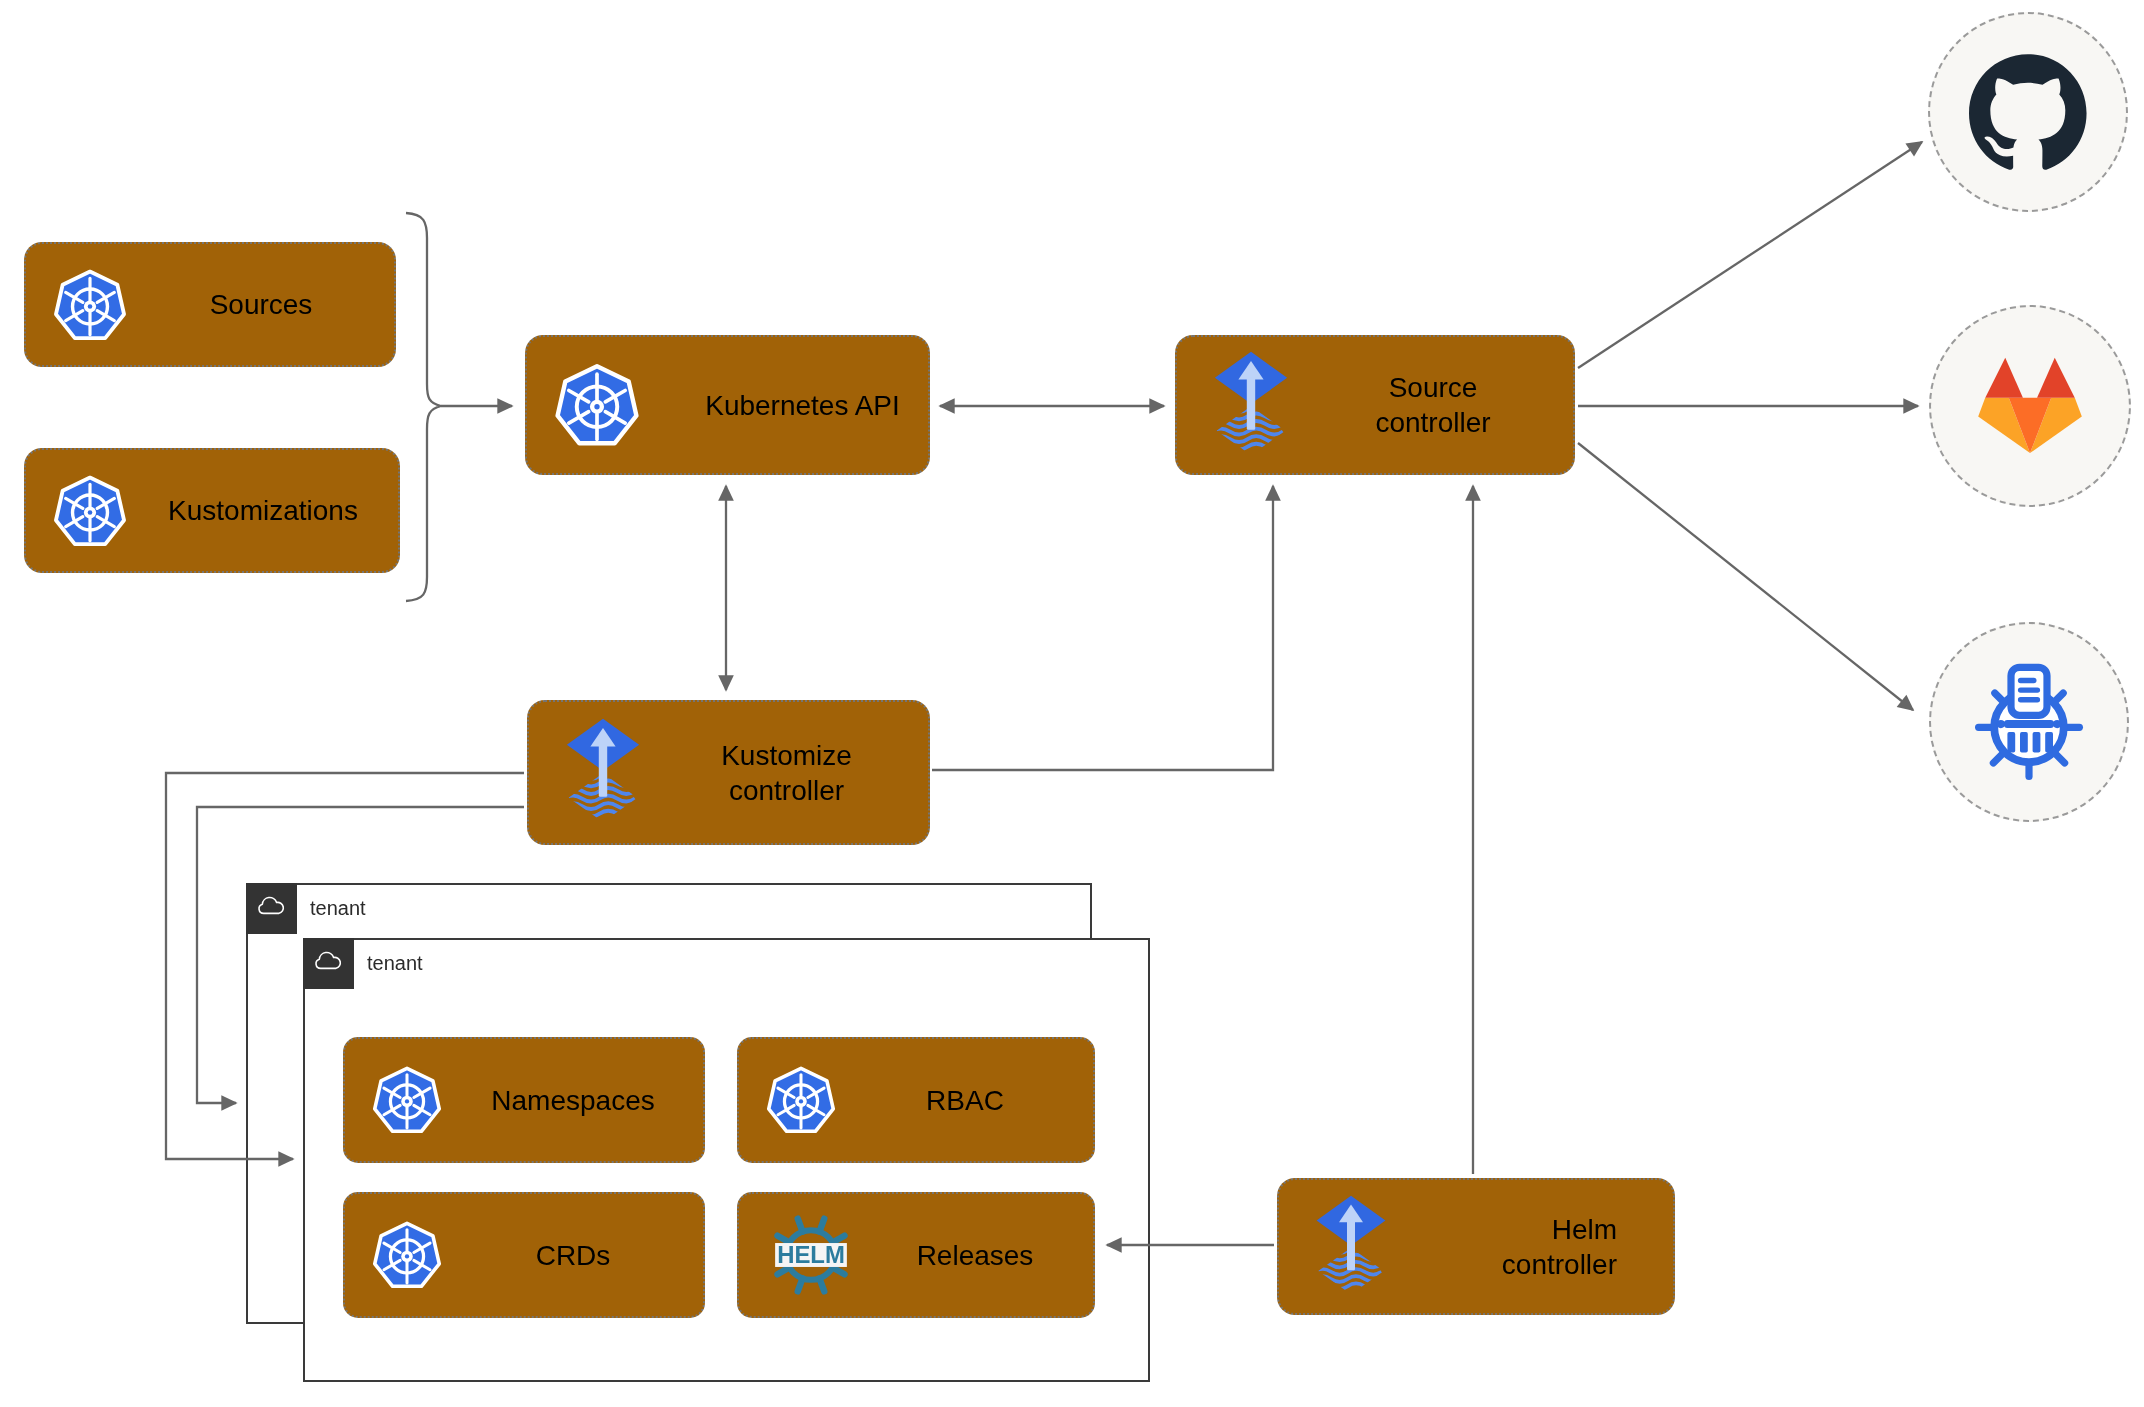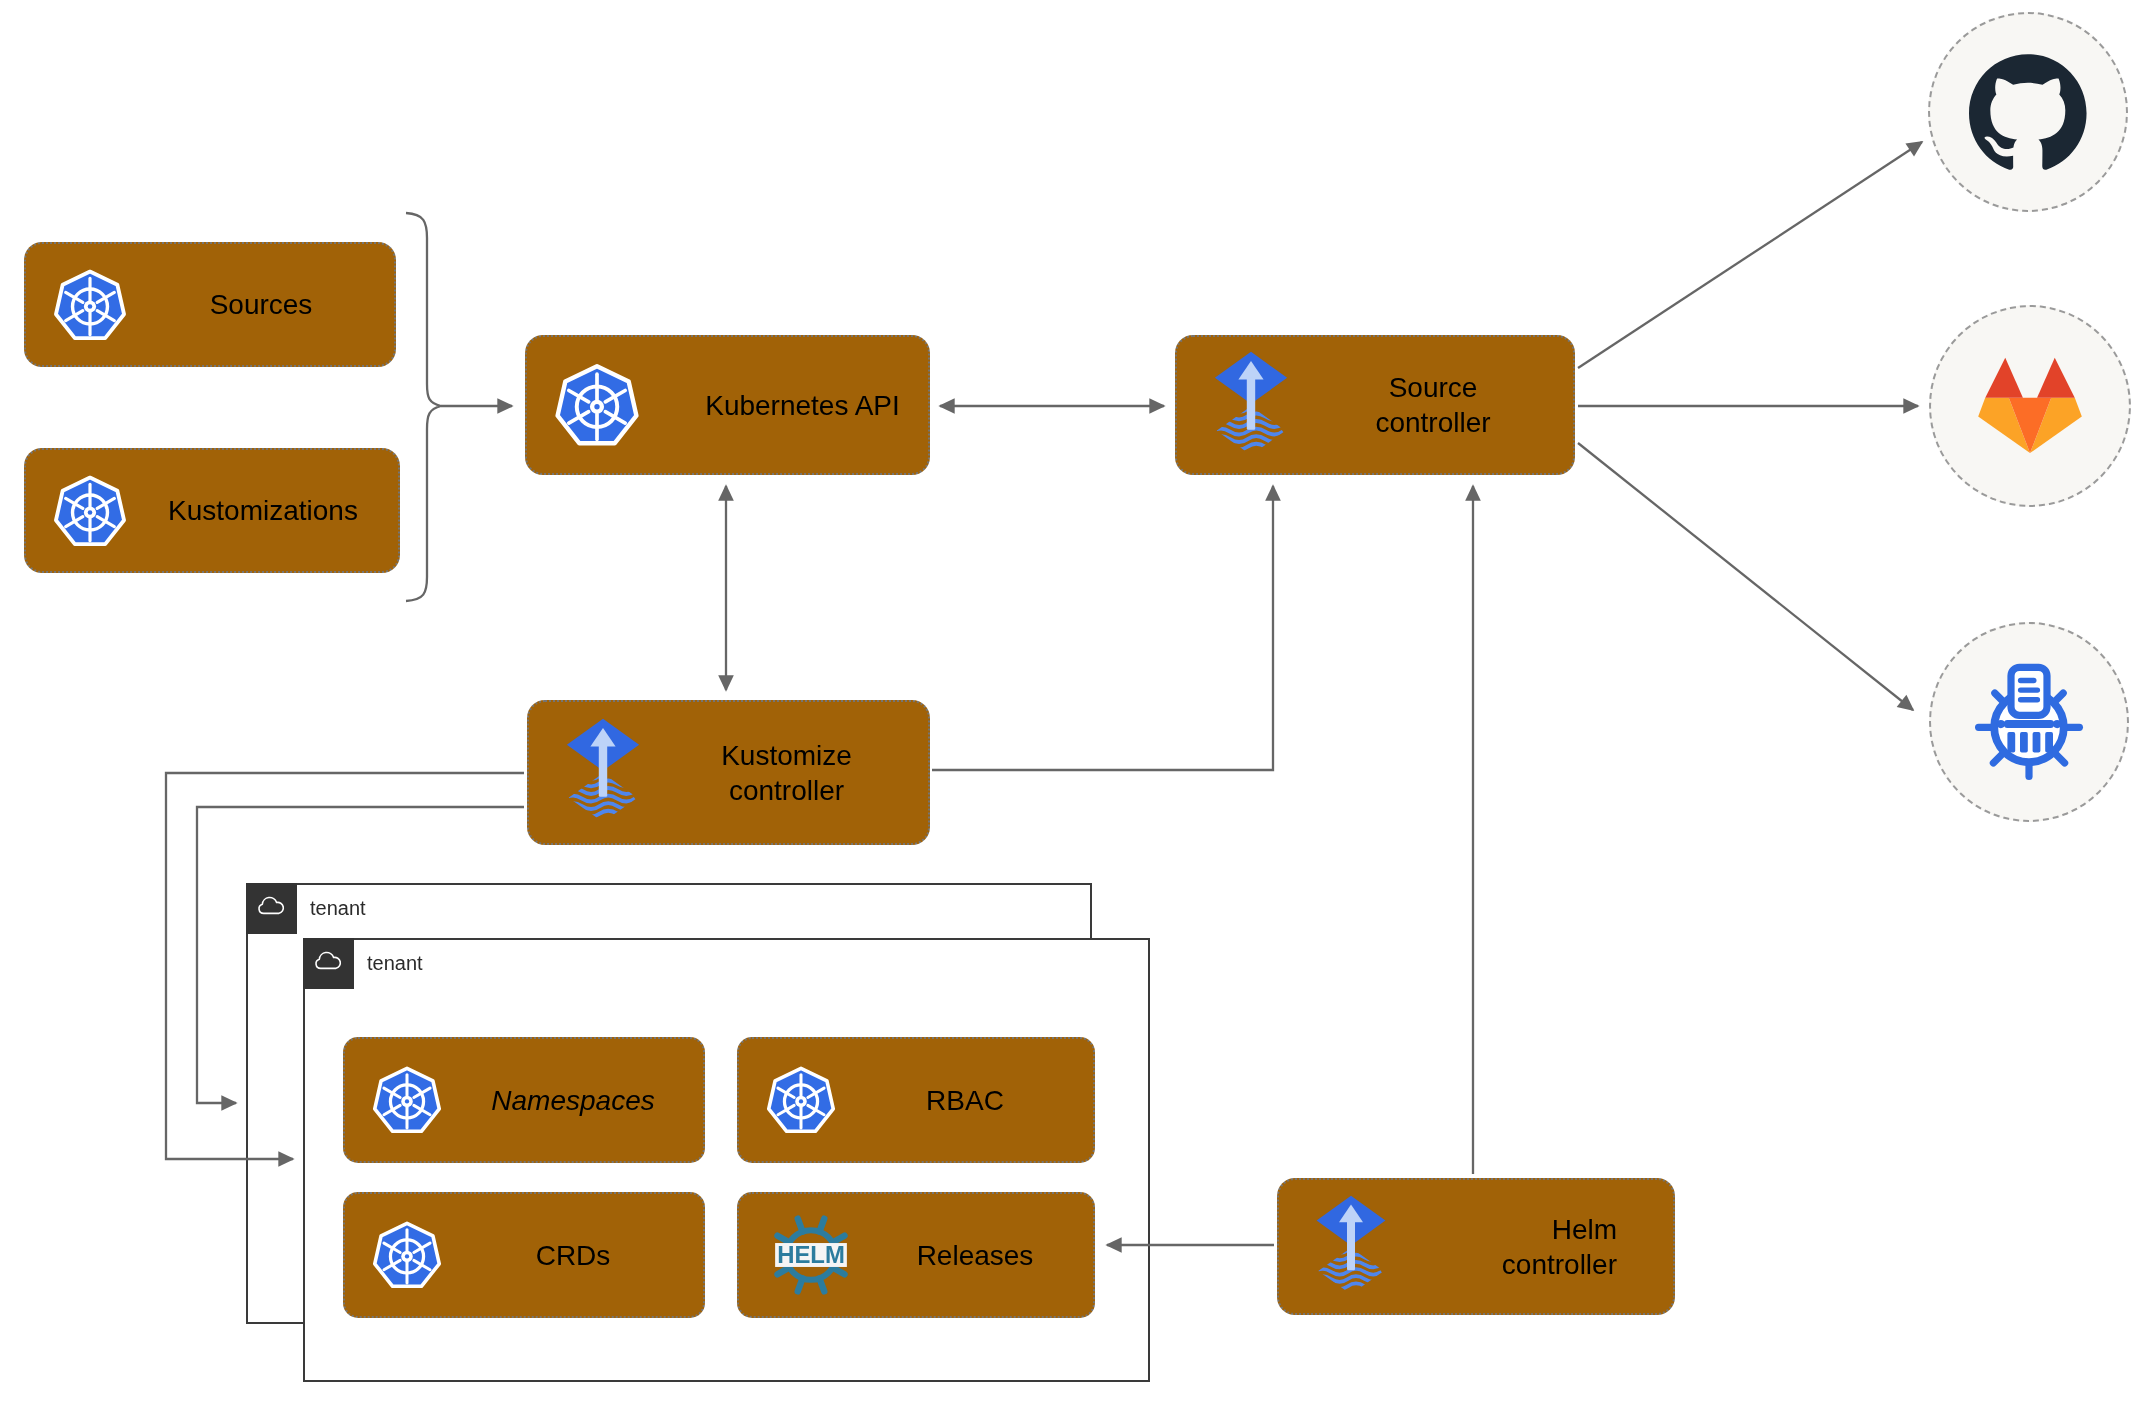--- a/index.html
+++ b/index.html
@@ -147,21 +147,21 @@
 
   <div class="node" style="left:1277px;top:1178px;width:398px;height:137px;">
     <svg class="icon flux" style="width:80px;height:106px;" viewBox="0 0 100 132">
         <use href="#ic-flux"></use>
       </svg>
     <div class="nlabel">
         <div class="two-line" style="max-width:170px;text-align:right;">Helm controller</div>
       </div>
   </div>
 
-  <div class="node z3" style="left:343px;top:1037px;width:362px;height:126px;border-radius:15px;font-style:italic;">
+  <div class="node z3" style="left:343px;top:1037px;width:362px;height:126px;border-radius:15px;">
     <svg class="icon k8s-sm" style="width:72px;height:72px;" viewBox="0 0 100 100">
         <use href="#ic-k8s"></use>
       </svg>
     <div class="nlabel">Namespaces</div>
   </div>
 
   <div class="node z3" style="left:737px;top:1037px;width:358px;height:126px;border-radius:15px;">
     <svg class="icon k8s-sm" style="width:72px;height:72px;" viewBox="0 0 100 100">
         <use href="#ic-k8s"></use>
       </svg>

